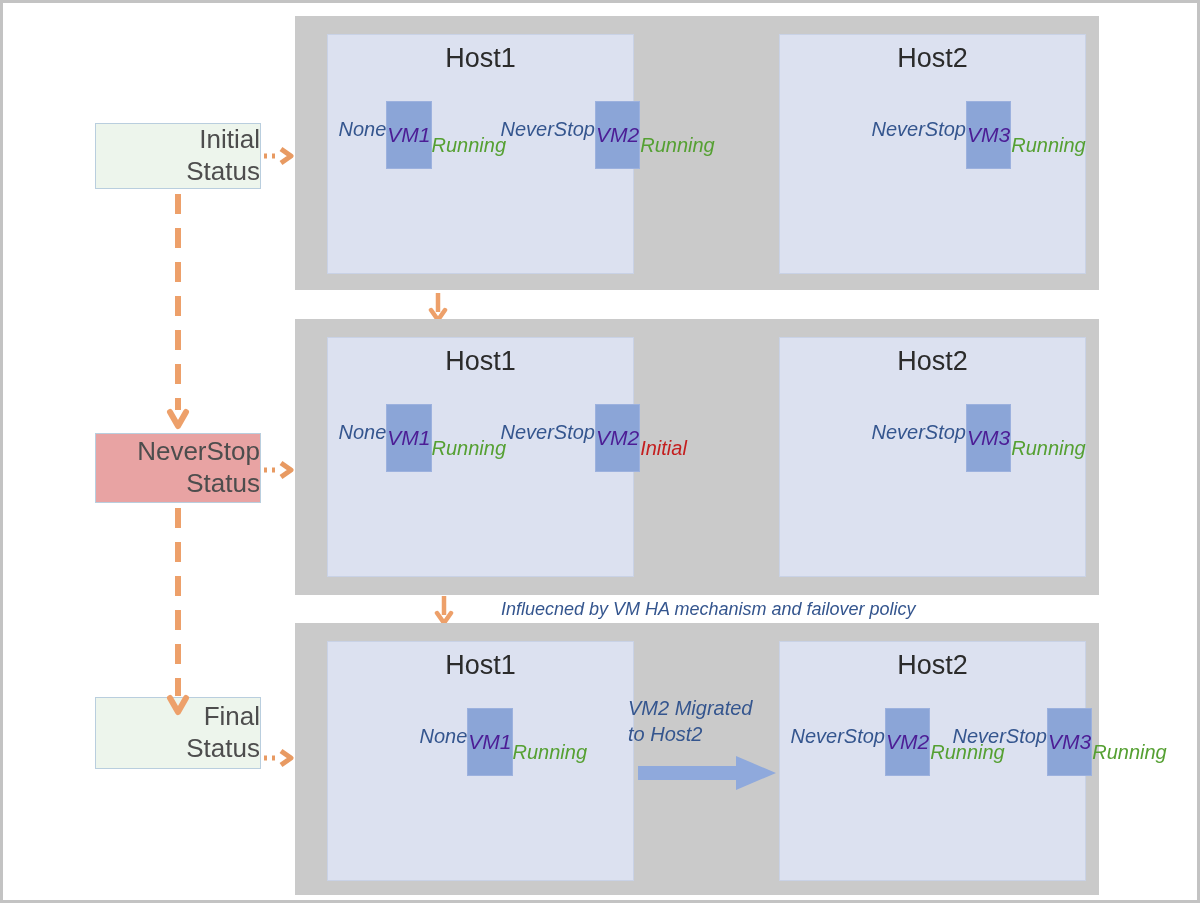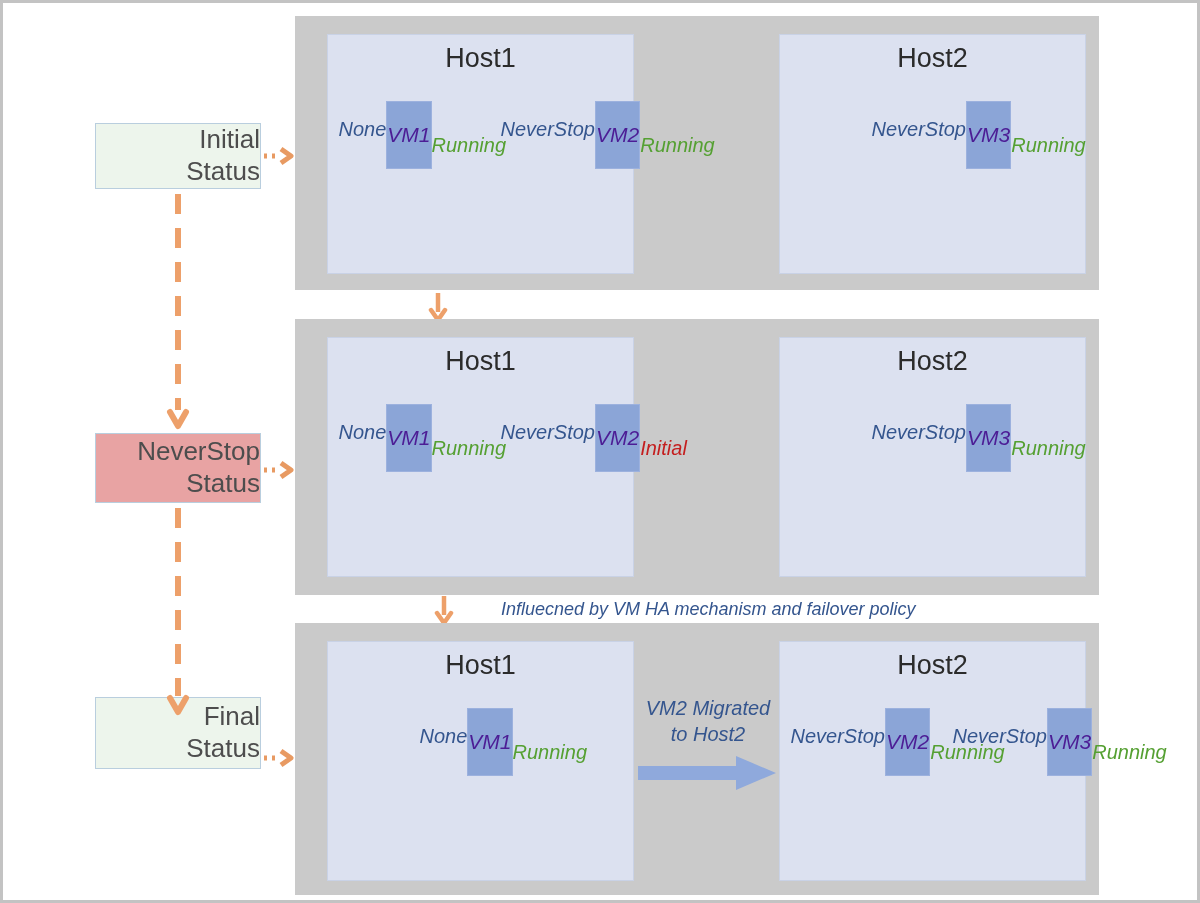--- a/index.html
+++ b/index.html
@@ -36,21 +36,21 @@
               font-size:26px; color:#4d4d4d; line-height:1.22;
               border:1px solid #b9cede;}
   .sb-green{background:#edf5ec;}
   .sb-pink{background:#e8a3a3;}
   .box-initial{top:120px; height:66px;}
   .box-immediate{top:430px; height:70px;}
   .box-final{top:694px; height:72px;}
   
   .caption{position:absolute; font-style:italic; font-size:18px; color:#34558e; white-space:nowrap;}
   
-  .migration-note{position:absolute; left:333px; top:72px; width:160px; text-align:center;
+  .migration-note{position:absolute; left:333px; top:72px; width:160px; 
                   font-style:italic; font-size:20px; color:#34558e; line-height:1.3;}
   .abs{position:absolute;}
 </style>
 </head>
 <body>
 
 <div class="page">
 
   <div class="status-box sb-green box-initial">
     <span>Initial</span>

